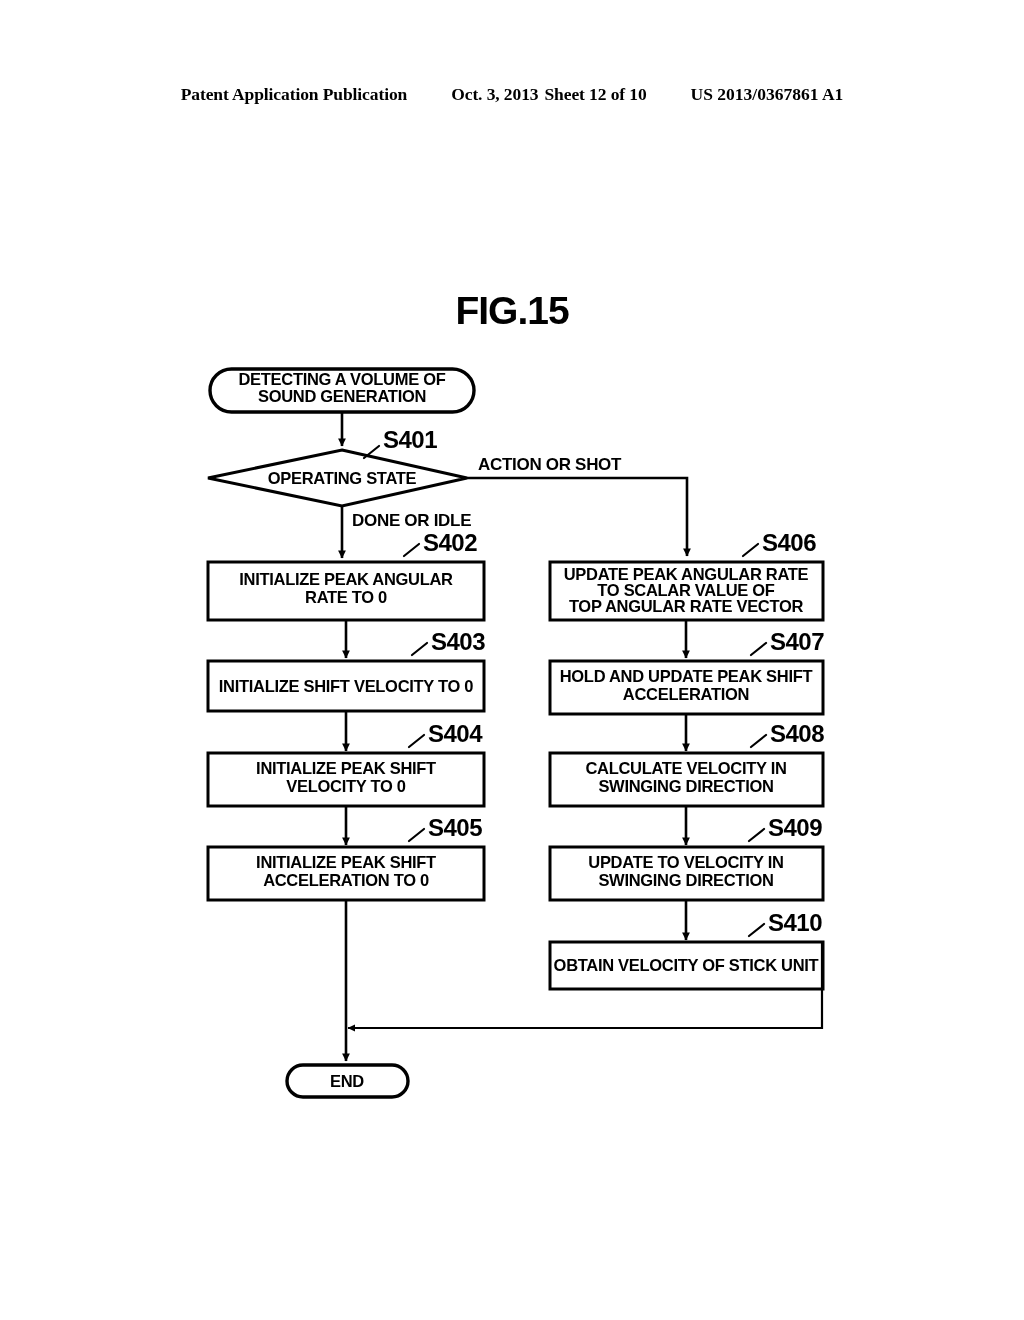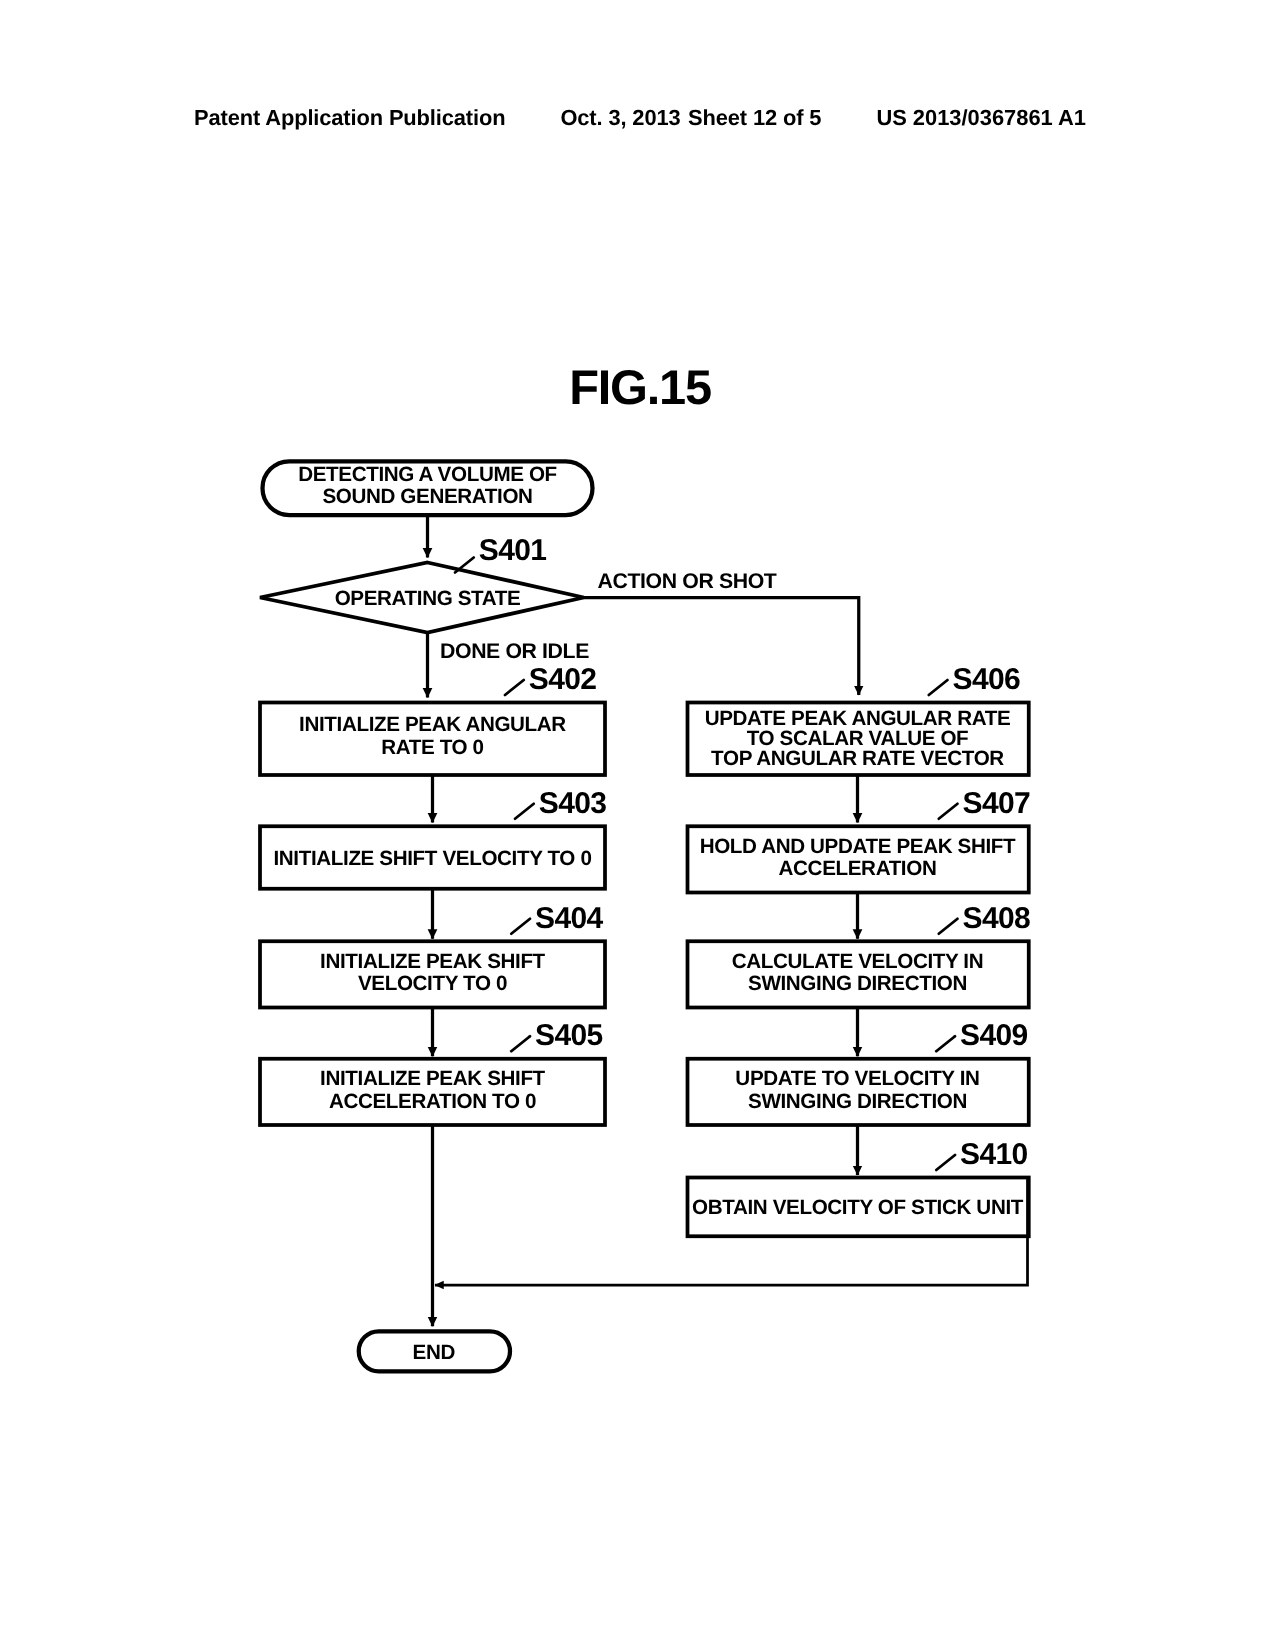--- a/index.html
+++ b/index.html
@@ -18,21 +18,21 @@
 
   
   #page-header {
     position: absolute;
     top: 84px;
     left: 0;
     width: 1024px;
     display: flex;
     justify-content: center;
     align-items: baseline;
-    font-family: Liberation Sans, sans-serif;
+    font-family: Liberation Serif, serif;
     font-weight: bold;
     font-size: 17.5px;
     letter-spacing: -0.1px;
     white-space: nowrap;
   }
   #page-header .hdr-pub { margin-right: 44px; }
   #page-header .hdr-date { margin-right: 6px; }
   #page-header .hdr-sheet { margin-right: 44px; }
   #page-header .hdr-patno { letter-spacing: 0px; }
 
@@ -104,21 +104,21 @@
     font-size: 16.5px;
     letter-spacing: -0.3px;
   }
 </style>
 </head>
 <body>
 
 <div id="page-header">
   <span class="hdr-pub">Patent Application Publication</span>
   <span class="hdr-date">Oct. 3, 2013</span>
-  <span class="hdr-sheet">Sheet 12 of 5</span>
+  <span class="hdr-sheet">Sheet 12 of 10</span>
   <span class="hdr-patno">US 2013/0367861 A1</span>
 </div>
 
 <div id="fig-title">FIG.15</div>
 
 <svg id="flowchart" viewBox="0 0 1024 1320">
 
   <defs>
     <marker id="arrowhead" markerWidth="9" markerHeight="9" refX="7.6" refY="4.5" orient="auto" markerUnits="userSpaceOnUse">
       <path d="M0,0.6 L8,4.5 L0,8.4 z" fill="#000000"></path>

